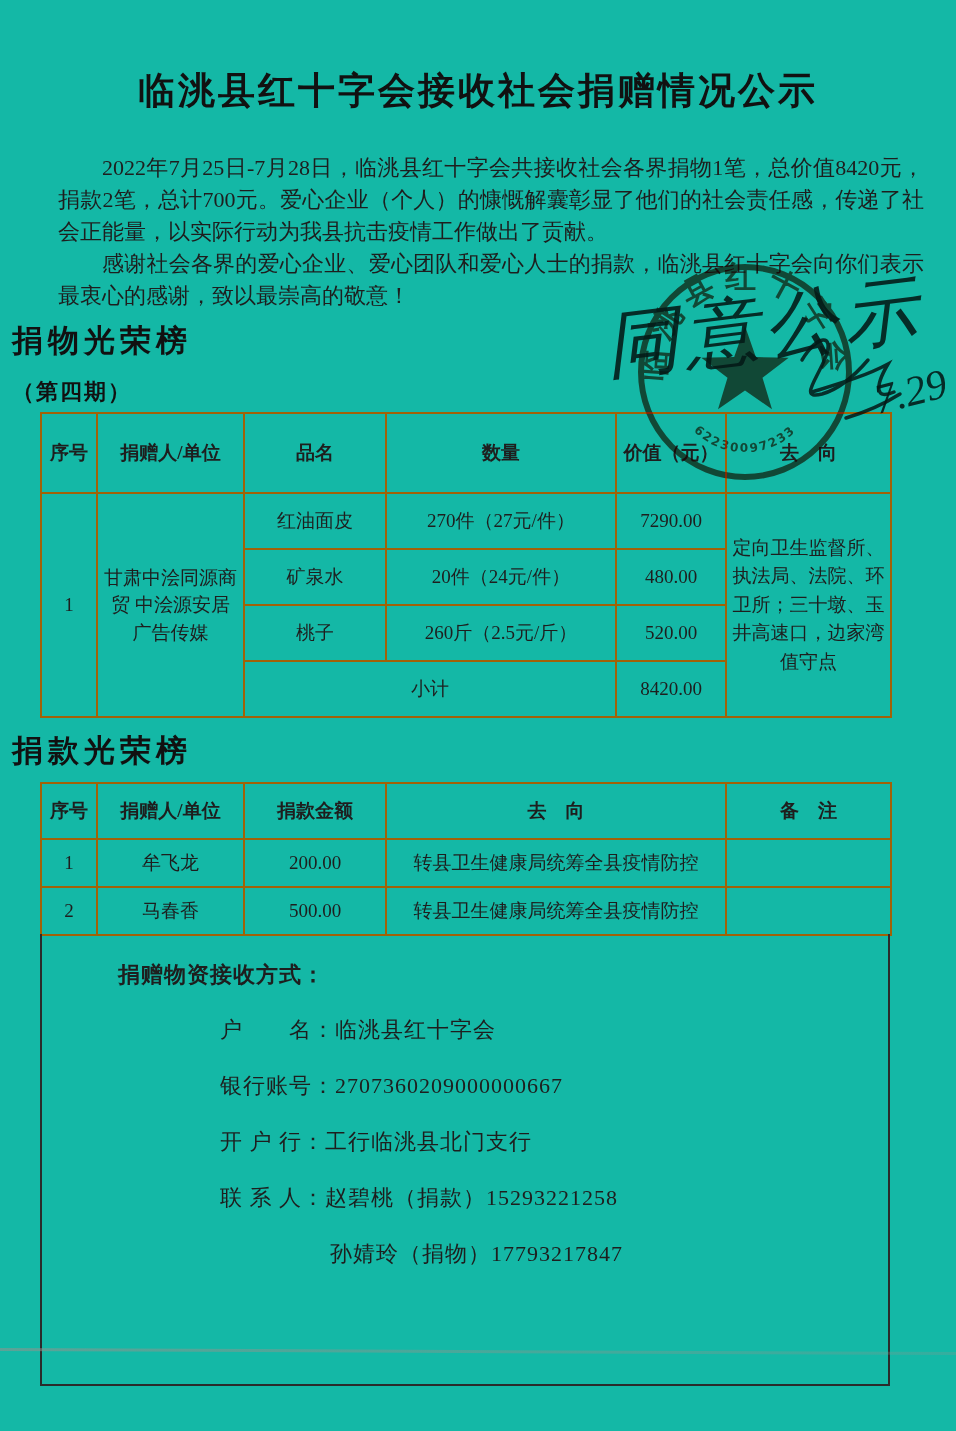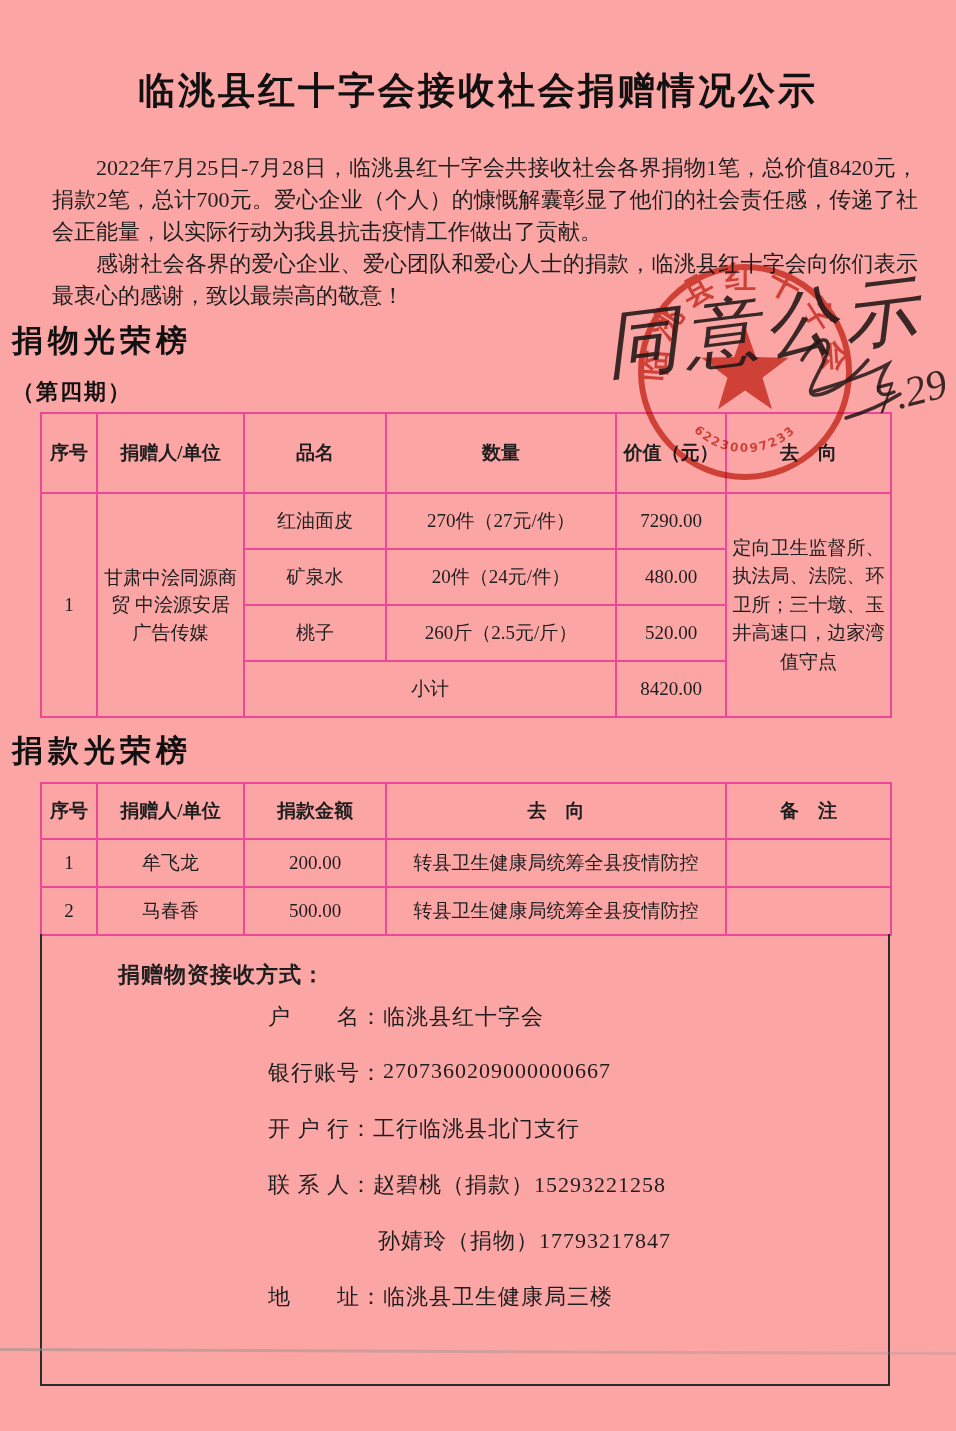--- a/index.html
+++ b/index.html
@@ -1,52 +1,52 @@
 <!DOCTYPE html>
 <html><head>
 <meta charset="utf-8">
 <style>
   * { margin:0; padding:0; box-sizing:border-box; }
   html,body { background:#e9e7e2; }
   .page {
     position:relative;
     width:956px; height:1431px;
     margin:0 auto;
-    background:#fca5a5;
+    background:#14b8a6;
     overflow:hidden;
     color:#1e1e1e;
     font-family:"Liberation Serif","DejaVu Serif",serif;
   }
   .doc-title {
     position:absolute; top:66px; left:0; width:100%;
     text-align:center;
     font-size:37px; font-weight:bold; letter-spacing:3px;
     color:#111;
   }
   .intro {
-    position:absolute; top:152px; left:52px; width:866px;
+    position:absolute; top:152px; left:58px; width:866px;
     font-size:22px; line-height:32px; text-align:justify;
   }
   .intro p { text-indent:2em; }
   .sec-heading {
     position:absolute; left:12px; width:100%;
     font-weight:bold; color:#111;
   }
   .h-goods { top:320px; font-size:31px; letter-spacing:5px; }
   .h-issue { top:377px; font-size:22px; font-weight:bold; letter-spacing:2px; }
   .h-money { top:730px; font-size:31px; letter-spacing:5px; }
 
   table.sheet {
     position:absolute; left:40px; width:850px;
     border-collapse:collapse;
     table-layout:fixed;
     font-size:19px;
   }
   table.sheet th, table.sheet td {
-    border:2px solid #ec4899;
+    border:2px solid #a16207;
     text-align:center; vertical-align:middle;
     padding:2px 4px;
     font-weight:normal;
   }
   table.sheet th { font-weight:bold; }
   .t-goods { top:412px; }
   .t-goods thead tr { height:80px; }
   .t-goods tbody tr { height:56px; }
   .t-money { top:782px; }
   .t-money thead tr { height:56px; }
@@ -59,22 +59,22 @@
     border:2px solid #2b2b2b; border-top:none;
     font-size:22px;
     padding-top:14px;
     font-family:Liberation Serif, serif;
   }
   .contact-heading {
     height:54px; display:flex; align-items:center;
     padding-left:76px; font-weight:bold; letter-spacing:1px;
   }
   .contact-line {
-    height:56px; display:flex; align-items:flex-start;
-    padding-left:178px; letter-spacing:1px;margin-left:48px;
+    height:56px; display:flex; align-items:center;
+    padding-left:178px; letter-spacing:1px;
   }
   .contact-line .c-label { white-space:pre; }
   .contact-line.no-label { padding-left:288px; }
 
   .stamp-wrap {
     position:absolute; left:560px; top:242px; width:396px; height:262px;
     pointer-events:none;
   }
   .stamp-wrap svg { mix-blend-mode:multiply; }
 
@@ -194,24 +194,20 @@
     <div class="contact-line">
       <span class="c-label">开 户 行：</span>
         <span>工行临洮县北门支行</span>
     </div>
     <div class="contact-line">
       <span class="c-label">联 系 人：</span>
         <span>赵碧桃（捐款）15293221258</span>
     </div>
     <div class="contact-line no-label">
       <span>孙婧玲（捐物）17793217847</span>
-    </div>
-    <div class="contact-line">
-      <span class="c-label">地　　址：</span>
-        <span>临洮县卫生健康局三楼</span>
     </div>
   </div>
 
   <div class="stamp-wrap">
     <svg width="396" height="262" viewBox="0 0 396 262">
       <g transform="translate(185,130)" opacity="0.82">
         <ellipse rx="104" ry="105" fill="none" stroke="#c8432e" stroke-width="6"></ellipse>
         <path d="M0,-46 L10.8,-14.9 L43.7,-14.2 L17.5,5.7 L27,37.2 L0,18.4 L-27,37.2 L-17.5,5.7 L-43.7,-14.2 L-10.8,-14.9 Z" fill="#c8432e"></path>
         <path id="ringArc" d="M -76 20 A 80 80 0 1 1 76 20" fill="none"></path>
         <text font-size="31" font-weight="bold" fill="#c8432e" letter-spacing="9" font-family="'Liberation Serif',serif">

